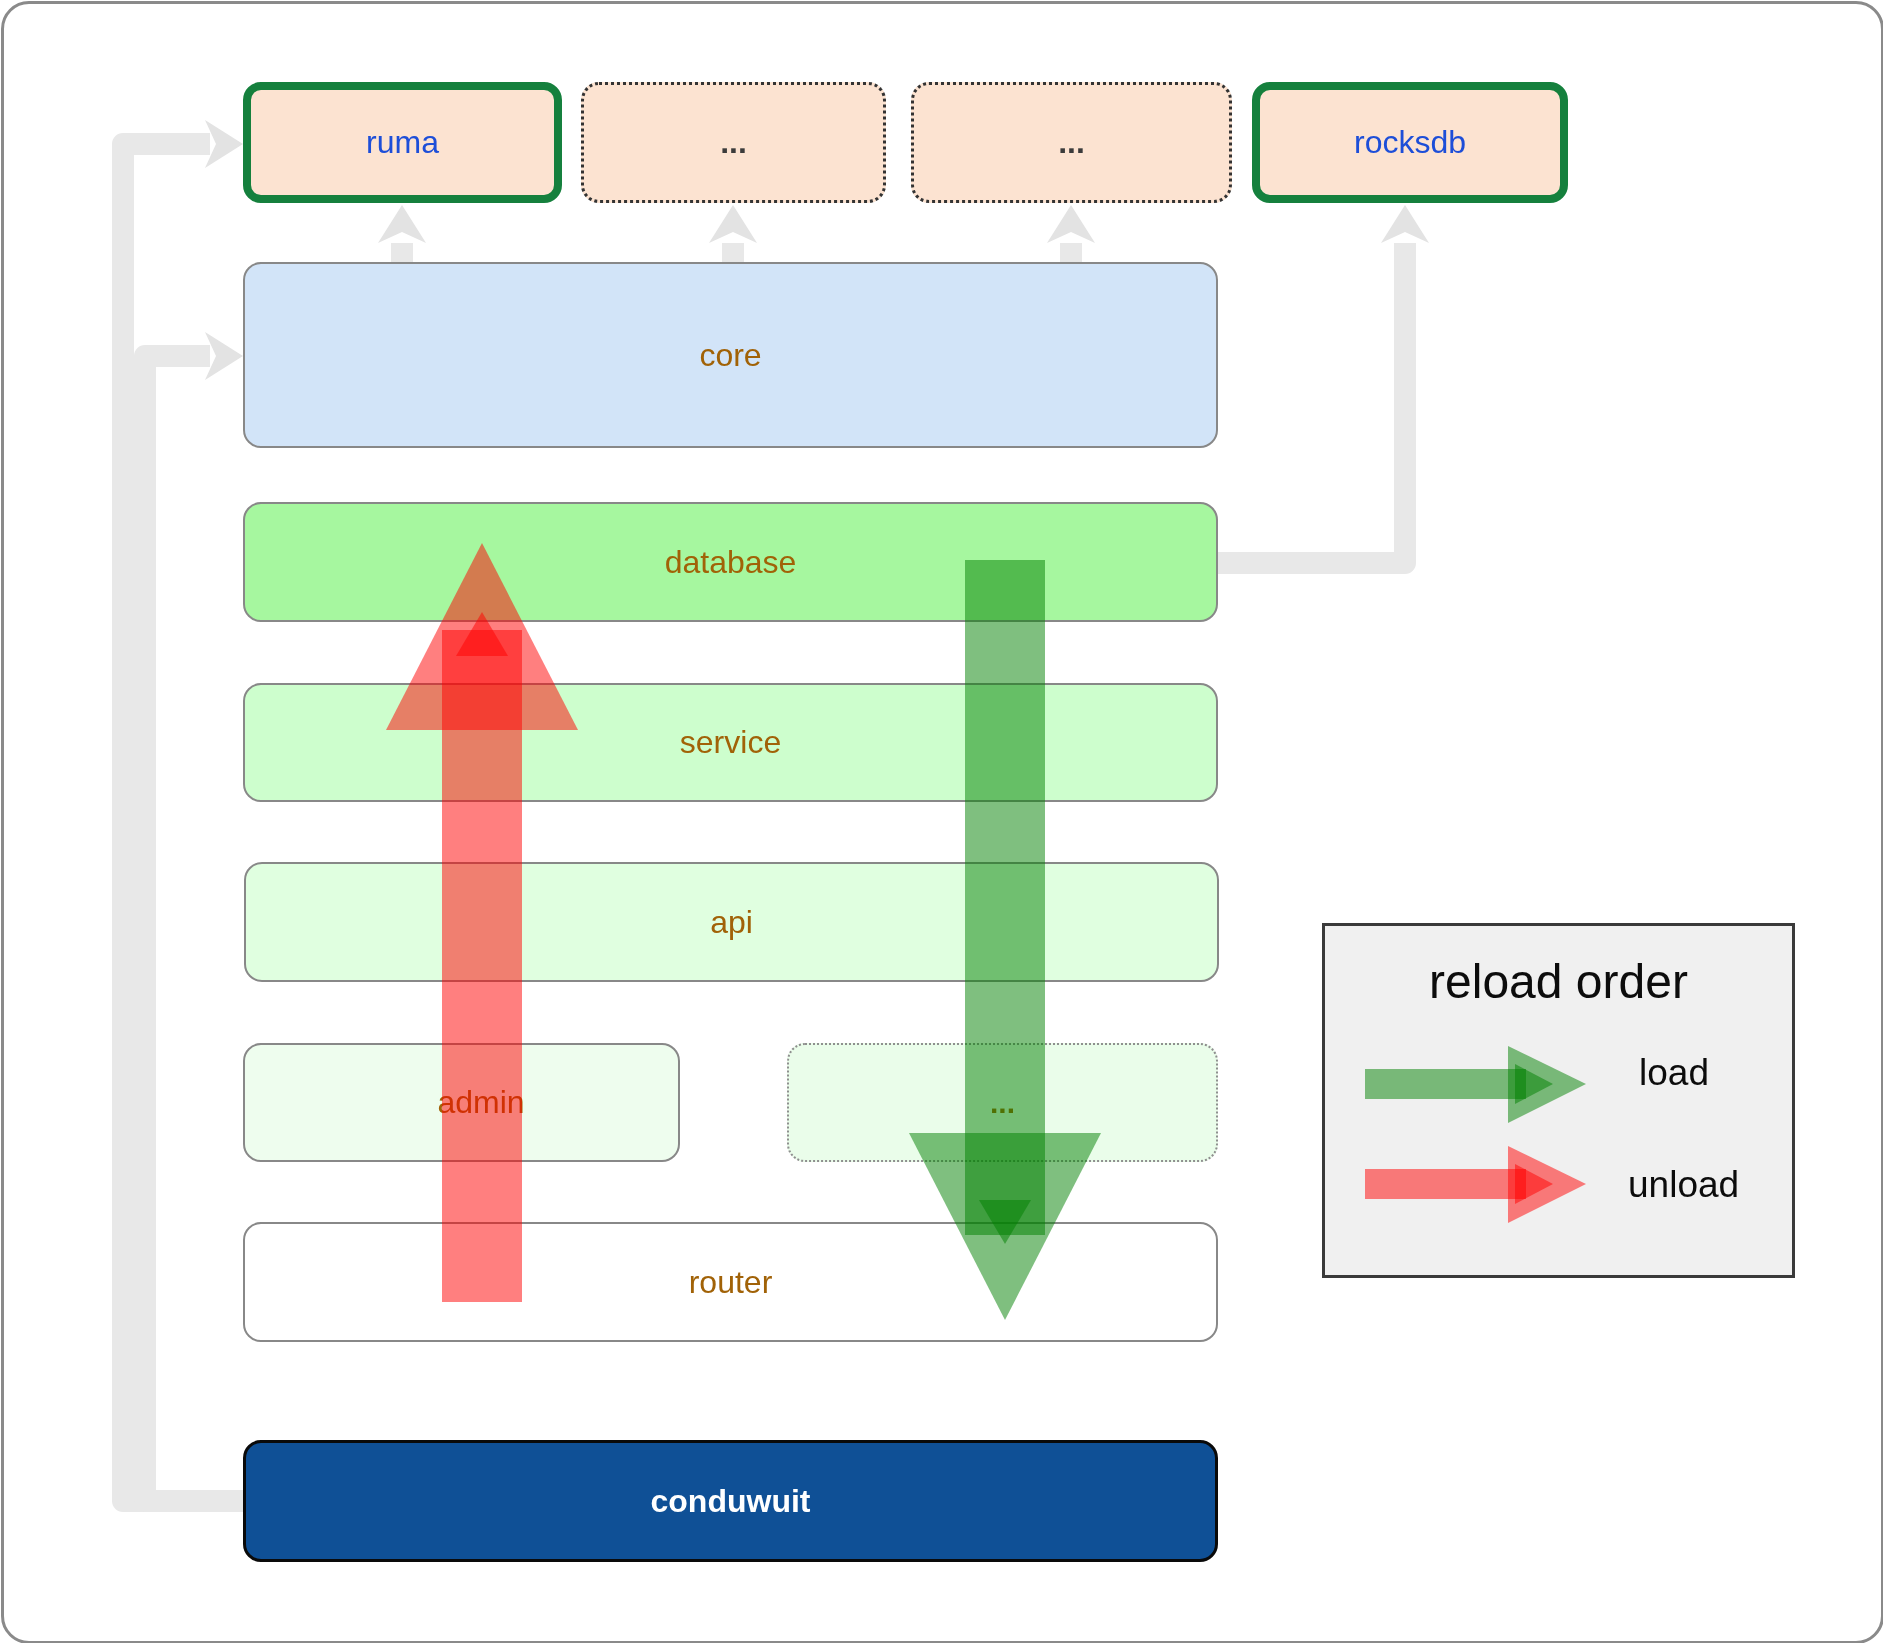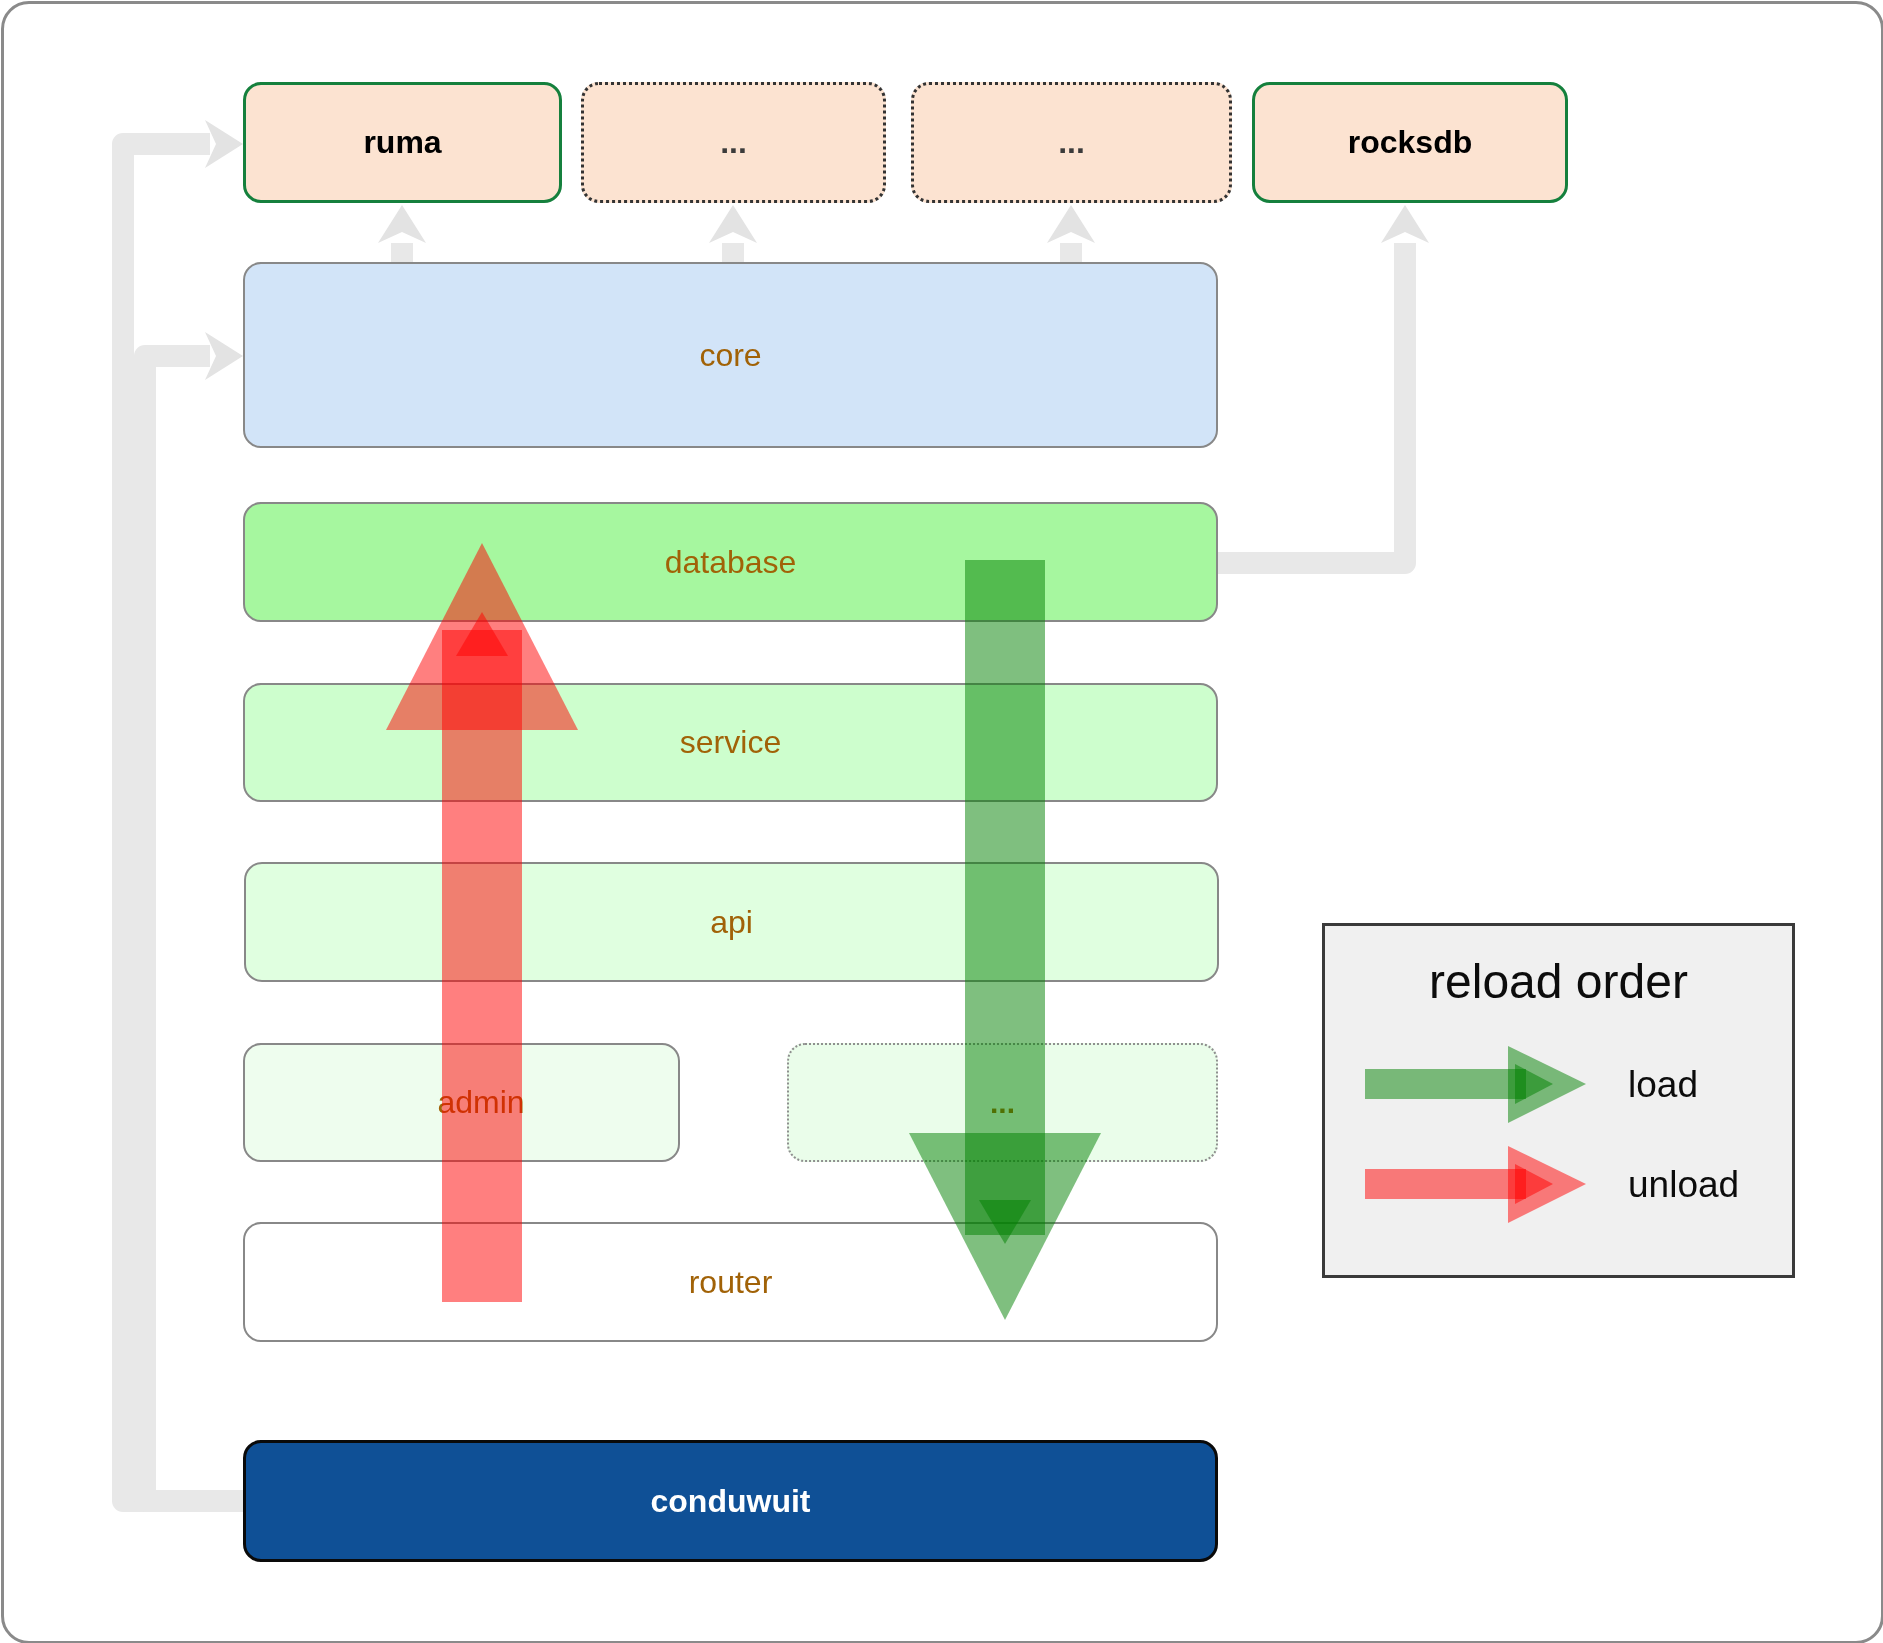--- a/index.html
+++ b/index.html
@@ -16,21 +16,21 @@
     pointer-events:none;
   }
   .layer{position:absolute;left:0;top:0;}
   .node{
     position:absolute;
     display:flex;align-items:center;justify-content:center;
     box-sizing:border-box;
     font-size:32px;color:#a16207;
     border-radius:18px;
   }
-  .dep{background:#fce3d1;border:3px solid #15803d;color:#000000;font-weight:bold;}
+  .dep{background:#fce3d1;border:8px solid #15803d;color:#1d4ed8;}
   .dep-dotted{background:#fce3d1;border:3px dotted #333333;color:#3b3b3b;font-weight:bold;}
   .core{background:#d2e4f8;border:2px solid #888888;}
   .database{background:#a6f79f;border:2px solid #888888;}
   .service{background:#cdfecd;border:2px solid #888888;}
   .api{background:#e0ffe0;border:2px solid #888888;}
   .admin{background:#eefdee;border:2px solid #888888;}
   .dep-admin{background:#eafdea;border:2px dotted #8f8f8f;font-weight:bold;}
   .router{background:#ffffff;border:2px solid #888888;}
   .conduwuit{background:#0f5096;border:3px solid #0a0a0a;color:#ffffff;font-weight:600;}
   .legend{
@@ -147,21 +147,21 @@
   <div class="legend">
     <div class="legend-title">reload order</div>
 
     <svg class="layer" style="left:40px;top:120px;" width="230" height="80" viewBox="0 0 230 80">
       <g fill="#008000" fill-opacity="0.5">
         <rect x="0" y="23" width="161" height="30"></rect>
         <polygon points="221,38 143,0 143,77"></polygon>
         <polygon points="188,38 150,18 150,58"></polygon>
       </g>
     </svg>
-    <div class="legend-label" style="top:138px;">load</div>
+    <div class="legend-label" style="top:126px;margin-left:11px;">load</div>
 
     <svg class="layer" style="left:40px;top:220px;" width="230" height="80" viewBox="0 0 230 80">
       <g fill="#ff0000" fill-opacity="0.5">
         <rect x="0" y="23" width="161" height="30"></rect>
         <polygon points="221,38 143,0 143,77"></polygon>
         <polygon points="188,38 150,18 150,58"></polygon>
       </g>
     </svg>
     <div class="legend-label" style="top:238px;">unload</div>
   </div>

